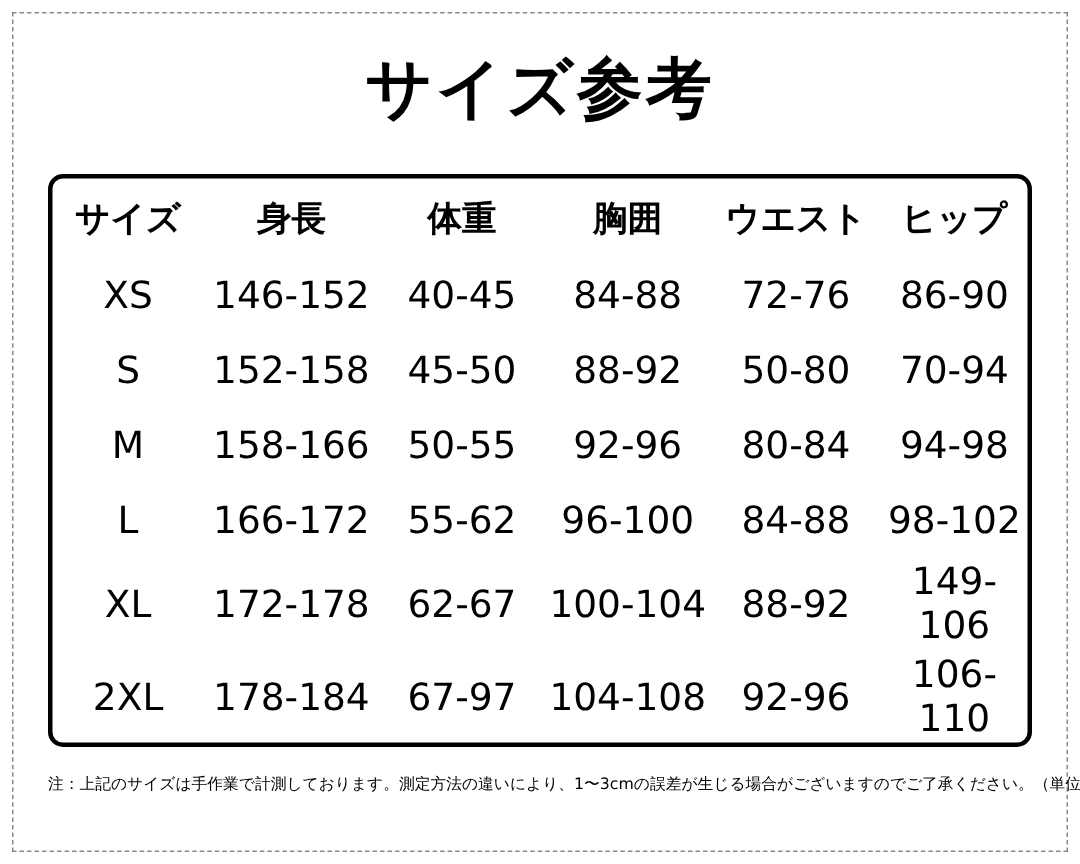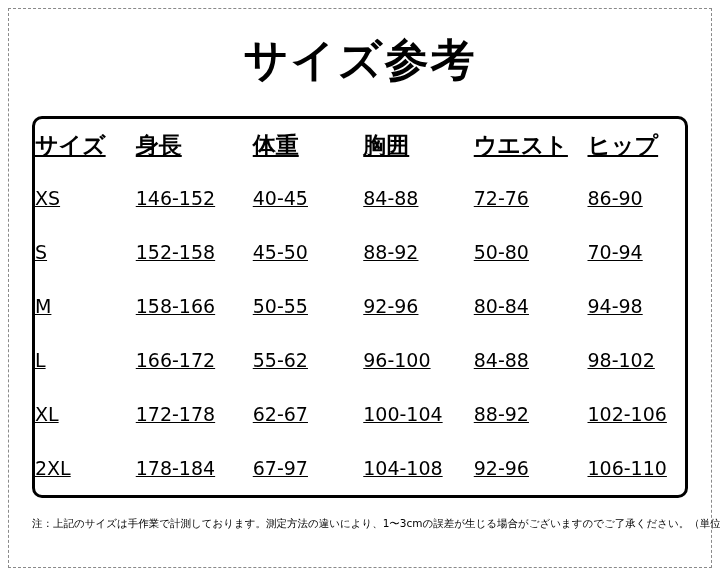--- a/index.html
+++ b/index.html
@@ -54,32 +54,31 @@
     overflow: hidden;
   }
   table.size-table {
     width: 100%;
     height: 100%;
     border-collapse: collapse;
     table-layout: fixed;
   }
   table.size-table th,
   table.size-table td {
-    text-align: left;
+    text-align: center;
     vertical-align: middle;
     padding: 0;
-    text-decoration: underline;
   }
   table.size-table th {
     font-size: 23px;
     font-weight: bold;
     height: 52px;
   }
   table.size-table td {
-    font-size: 19px;
+    font-size: 25px;
     font-weight: normal;
     height: 47px;
   }
   col.c0 { width: 15.5%; }
   col.c1 { width: 18%; }
   col.c2 { width: 17%; }
   col.c3 { width: 17%; }
   col.c4 { width: 17.5%; }
   col.c5 { width: 15%; }
   .footnote {
@@ -155,21 +154,21 @@
           <td>96-100</td>
           <td>84-88</td>
           <td>98-102</td>
         </tr>
         <tr>
           <td>XL</td>
           <td>172-178</td>
           <td>62-67</td>
           <td>100-104</td>
           <td>88-92</td>
-          <td>102-106</td>
+          <td>149-106</td>
         </tr>
         <tr>
           <td>2XL</td>
           <td>178-184</td>
           <td>67-97</td>
           <td>104-108</td>
           <td>92-96</td>
           <td>106-110</td>
         </tr>
       </tbody>

